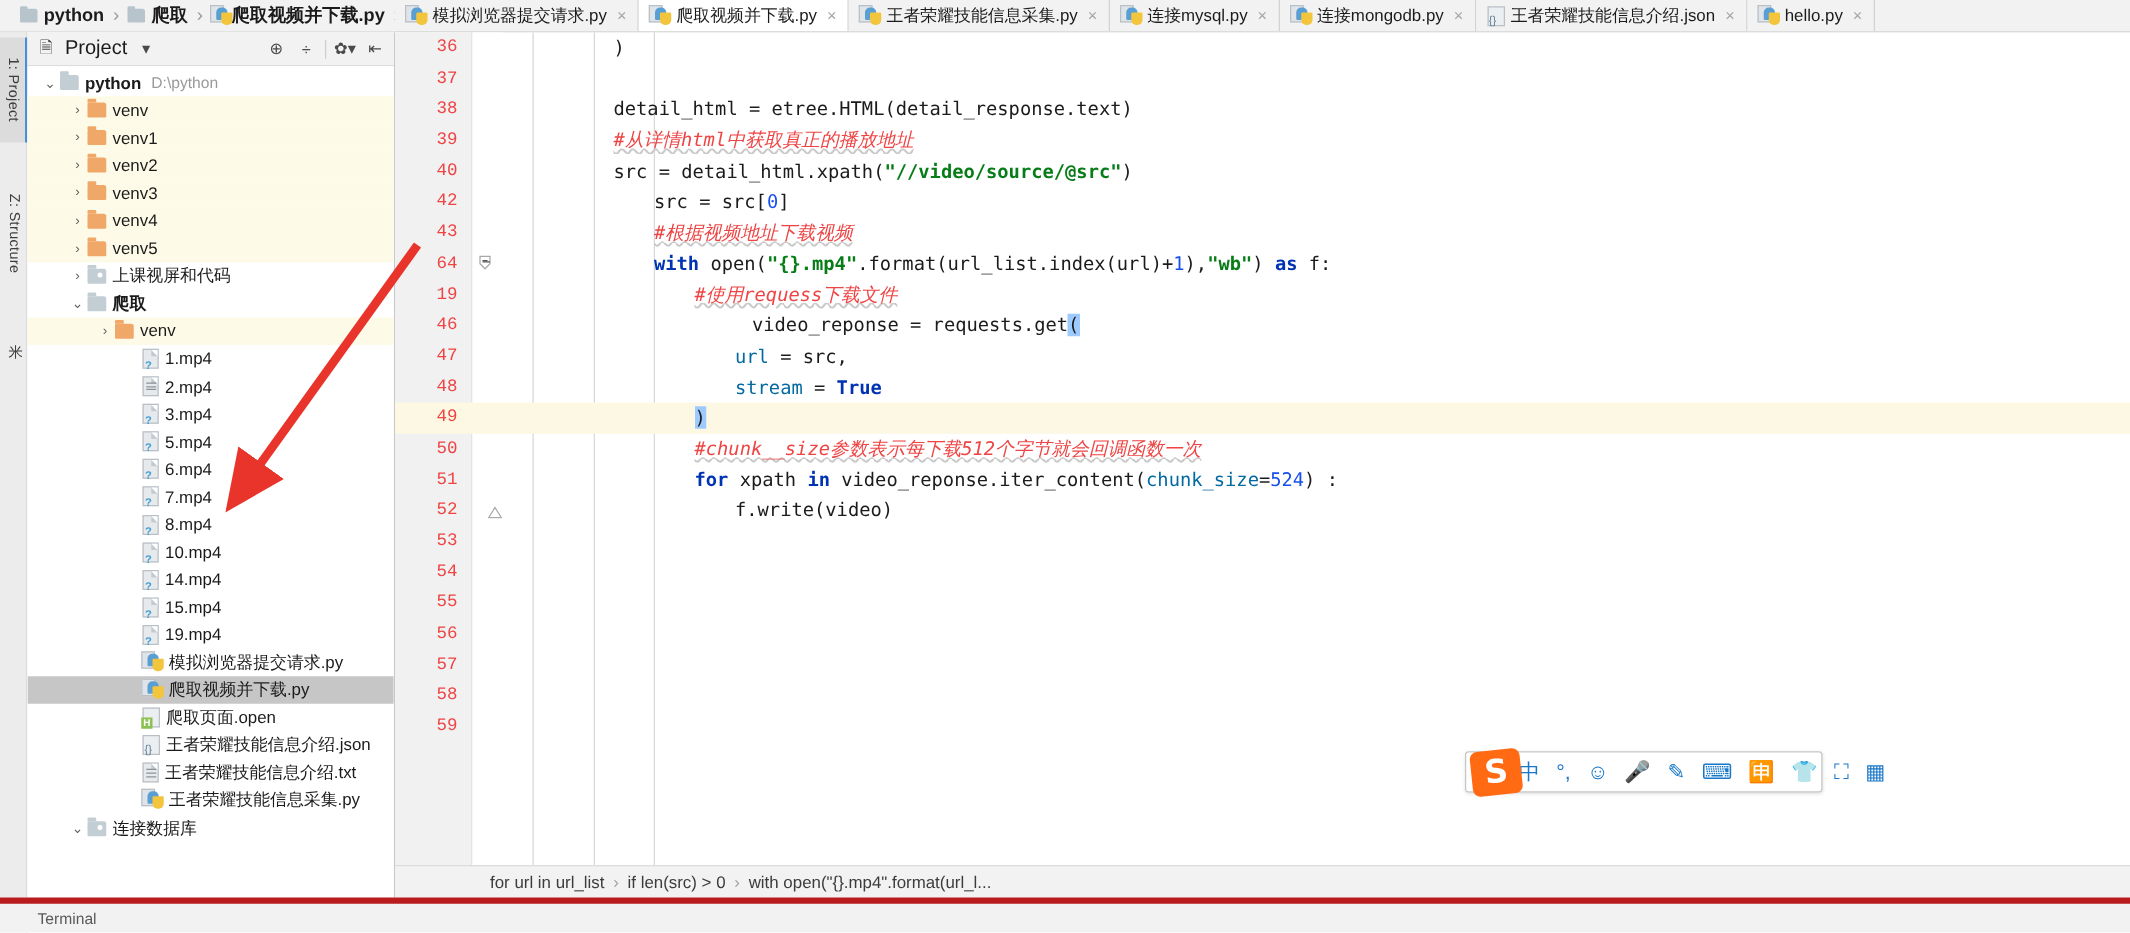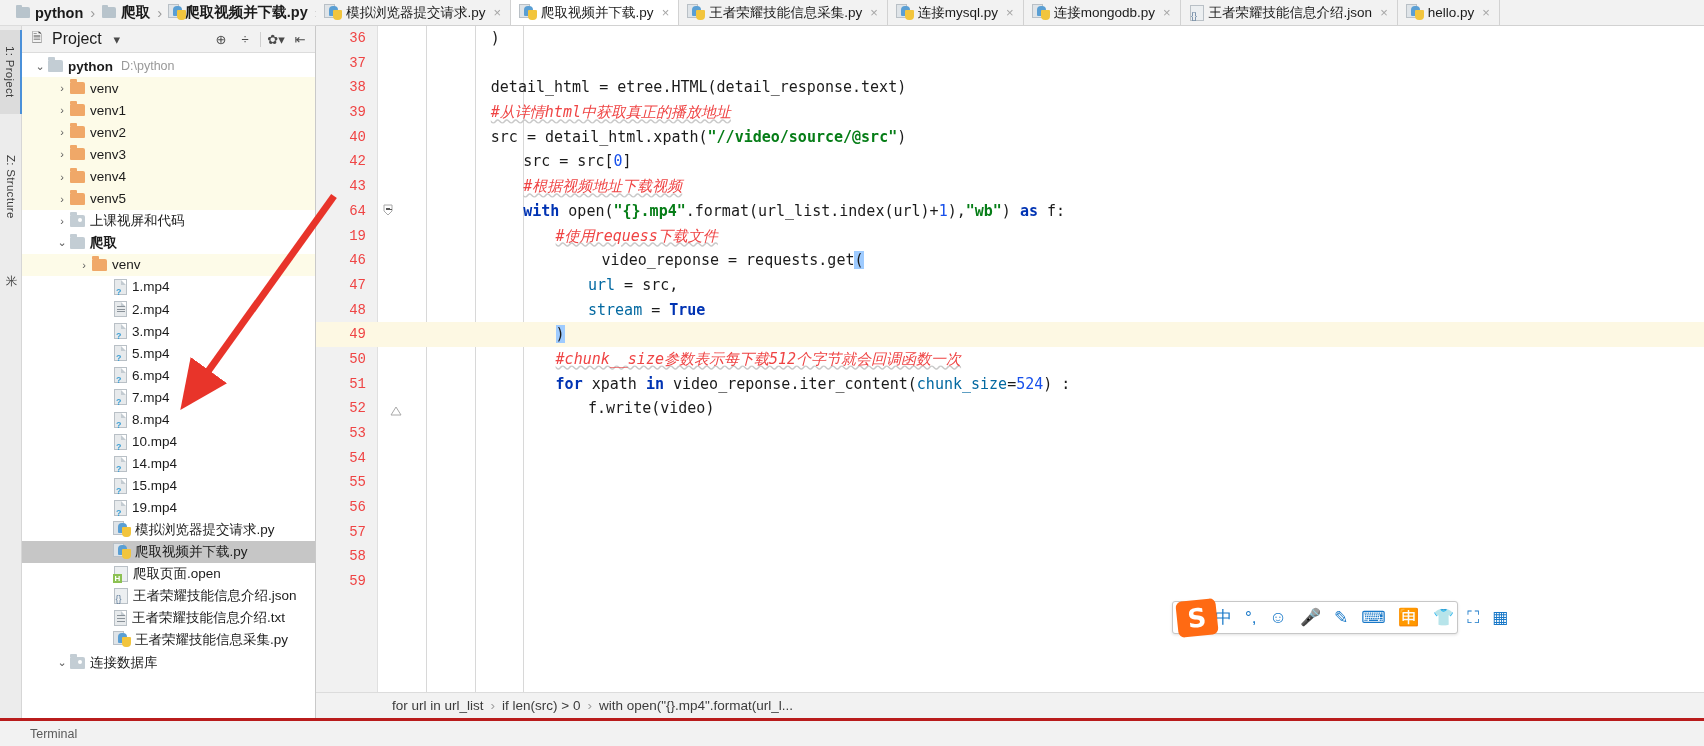--- a/index.html
+++ b/index.html
@@ -142,21 +142,21 @@
     border:1px solid #c7c7c7; border-radius:3px; display:flex; align-items:center;
     padding-left:42px; gap:13px; box-shadow:0 1px 3px rgba(0,0,0,.12); }
   .ime .logo{ position:absolute; left:4px; top:-2px; width:40px; height:36px; background:#ff6a13;
     border-radius:6px; transform:rotate(-6deg); display:flex; align-items:center;
     justify-content:center; color:#fff; font-size:26px; font-weight:bold;
     font-family:"DejaVu Sans",sans-serif; }
   .ime i{ color:#1878c8; font-size:17px; font-style:normal; line-height:1;
     display:flex; align-items:center; }
 
   .statusbar{ position:absolute; left:0; bottom:0; right:0; height:28px; background:#f2f2f2;
-    border-top:3px solid #b91c1c; display:flex; align-items:center; padding-left:30px;
+    border-top:5px solid #b91c1c; display:flex; align-items:center; padding-left:30px;
     font-size:12.5px; color:#5a5a5a; }
 
   
   .arrowline{ position:absolute; left:0; top:0; pointer-events:none; }
 </style>
 </head>
 <body>
 
 <div id="app">
 

